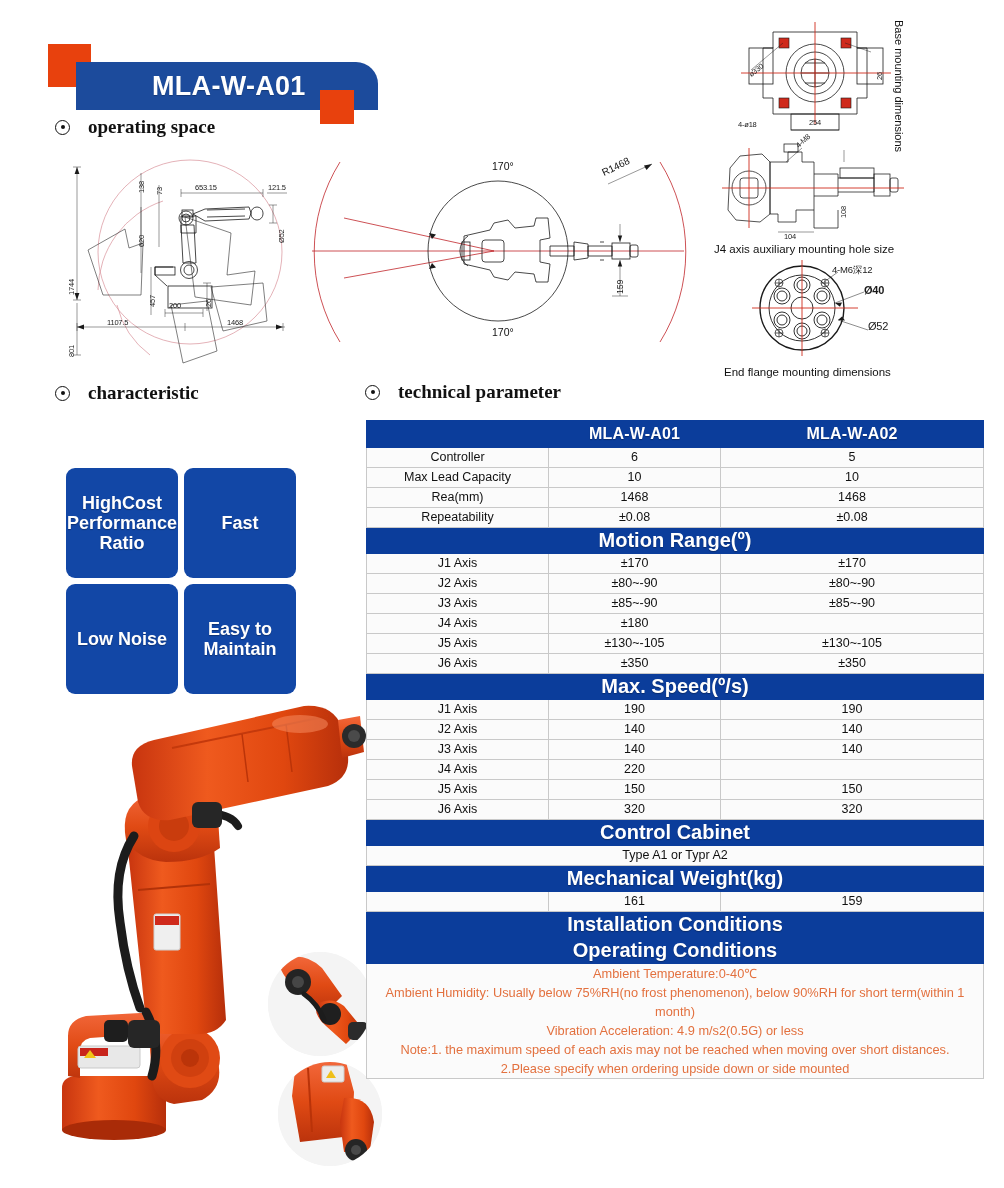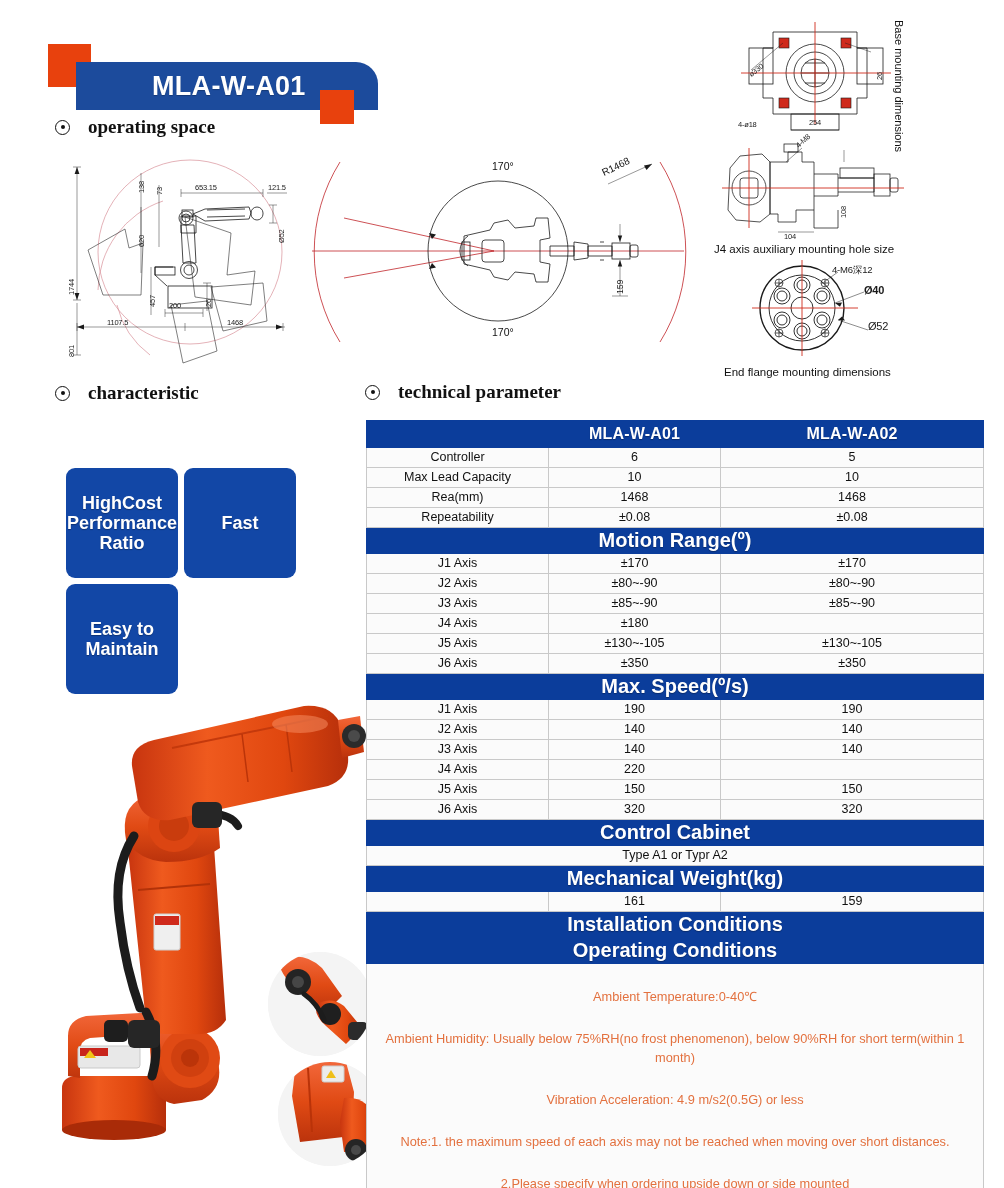--- a/index.html
+++ b/index.html
@@ -77,21 +77,21 @@
   }
   .colhead td{font-size:16px;height:26px;line-height:26px;letter-spacing:.2px;
     text-shadow:0 1px 1px rgba(0,0,0,.3);}
   .colhead td.blank{background:#0b3d9b;}
   .secthead td{font-size:20px;height:25px;line-height:25px;
     text-shadow:0 1px 1px rgba(0,0,0,.3);text-align:center;}
   .notes{
     text-align:left;color:#e3713f;font-size:12.8px;line-height:1.52;
     padding:4px 6px 8px 6px;height:auto;
   }
-  .notes div{white-space:normal;margin-top:23px;}
+  .notes div{white-space:normal;}
 </style>
 </head>
 <body>
 
 <div class="page">
 
   <div class="title-wrap">
     <div class="sq-orange sq-tl"></div>
     <div class="title-bar">
       <span class="title-text">MLA-W-A01</span>
@@ -346,20 +346,21 @@
     <span class="dim" style="left:126px;top:62px;font-size:11px;">Ø52</span>
   </div>
   <span class="lbl" style="left:724px;top:366px;">End flange mounting dimensions</span>
 
   <div class="char-grid">
     <div class="char-row">
       <div class="char-box">HighCost Performance Ratio</div>
       <div class="char-box">Fast</div>
     </div>
     <div class="char-row">
+      <div class="char-box">Low Noise</div>
       <div class="char-box">Easy to Maintain</div>
     </div>
   </div>
 
   <div class="robot-area">
     <svg width="320" height="470" viewBox="0 0 320 470">
       <defs>
         <linearGradient id="org" x1="0" y1="0" x2="1" y2="0">
           <stop offset="0" stop-color="#c8350f"></stop>
             <stop offset=".35" stop-color="#ef5a1e"></stop>

